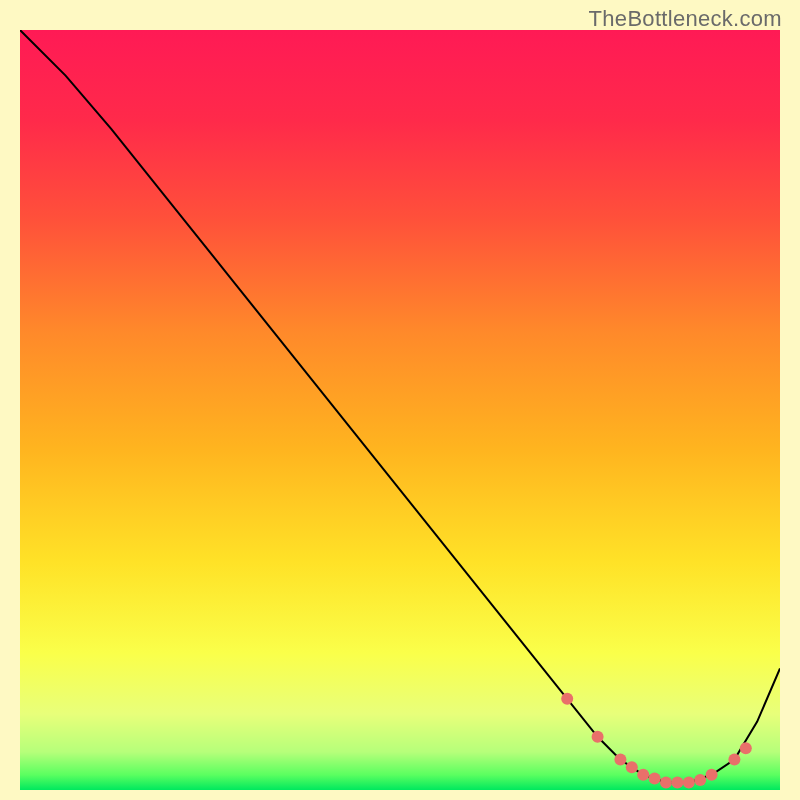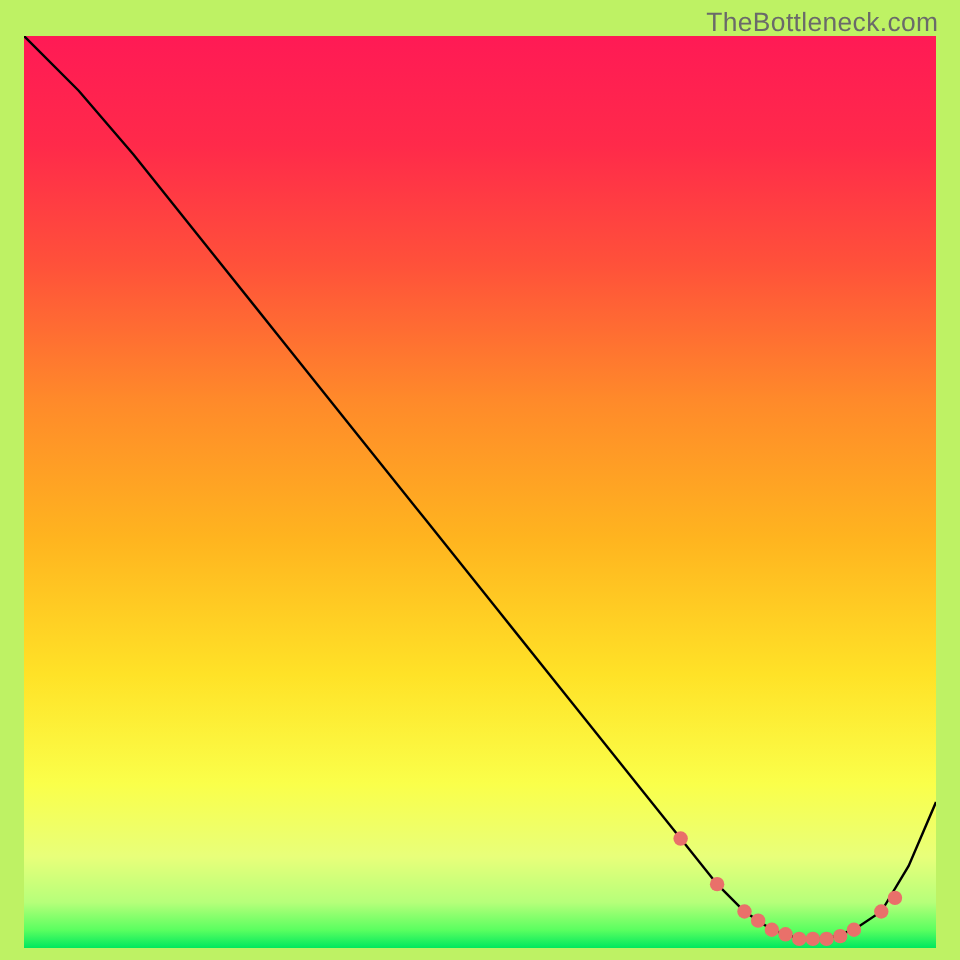--- a/index.html
+++ b/index.html
@@ -8,21 +8,21 @@
     width: 800px;
     height: 800px;
     background: #000;
     overflow: hidden;
     font-family: Arial, Helvetica, sans-serif;
   }
   .frame {
     position: relative;
     width: 800px;
     height: 800px;
-    background: #bef264;
+    background: #fef9c3;
   }
   .attribution {
     position: absolute;
     top: 6px;
     right: 18px;
     color: #6a6a6a;
     font-size: 22px;
     font-weight: 500;
     letter-spacing: 0.3px;
     z-index: 5;

